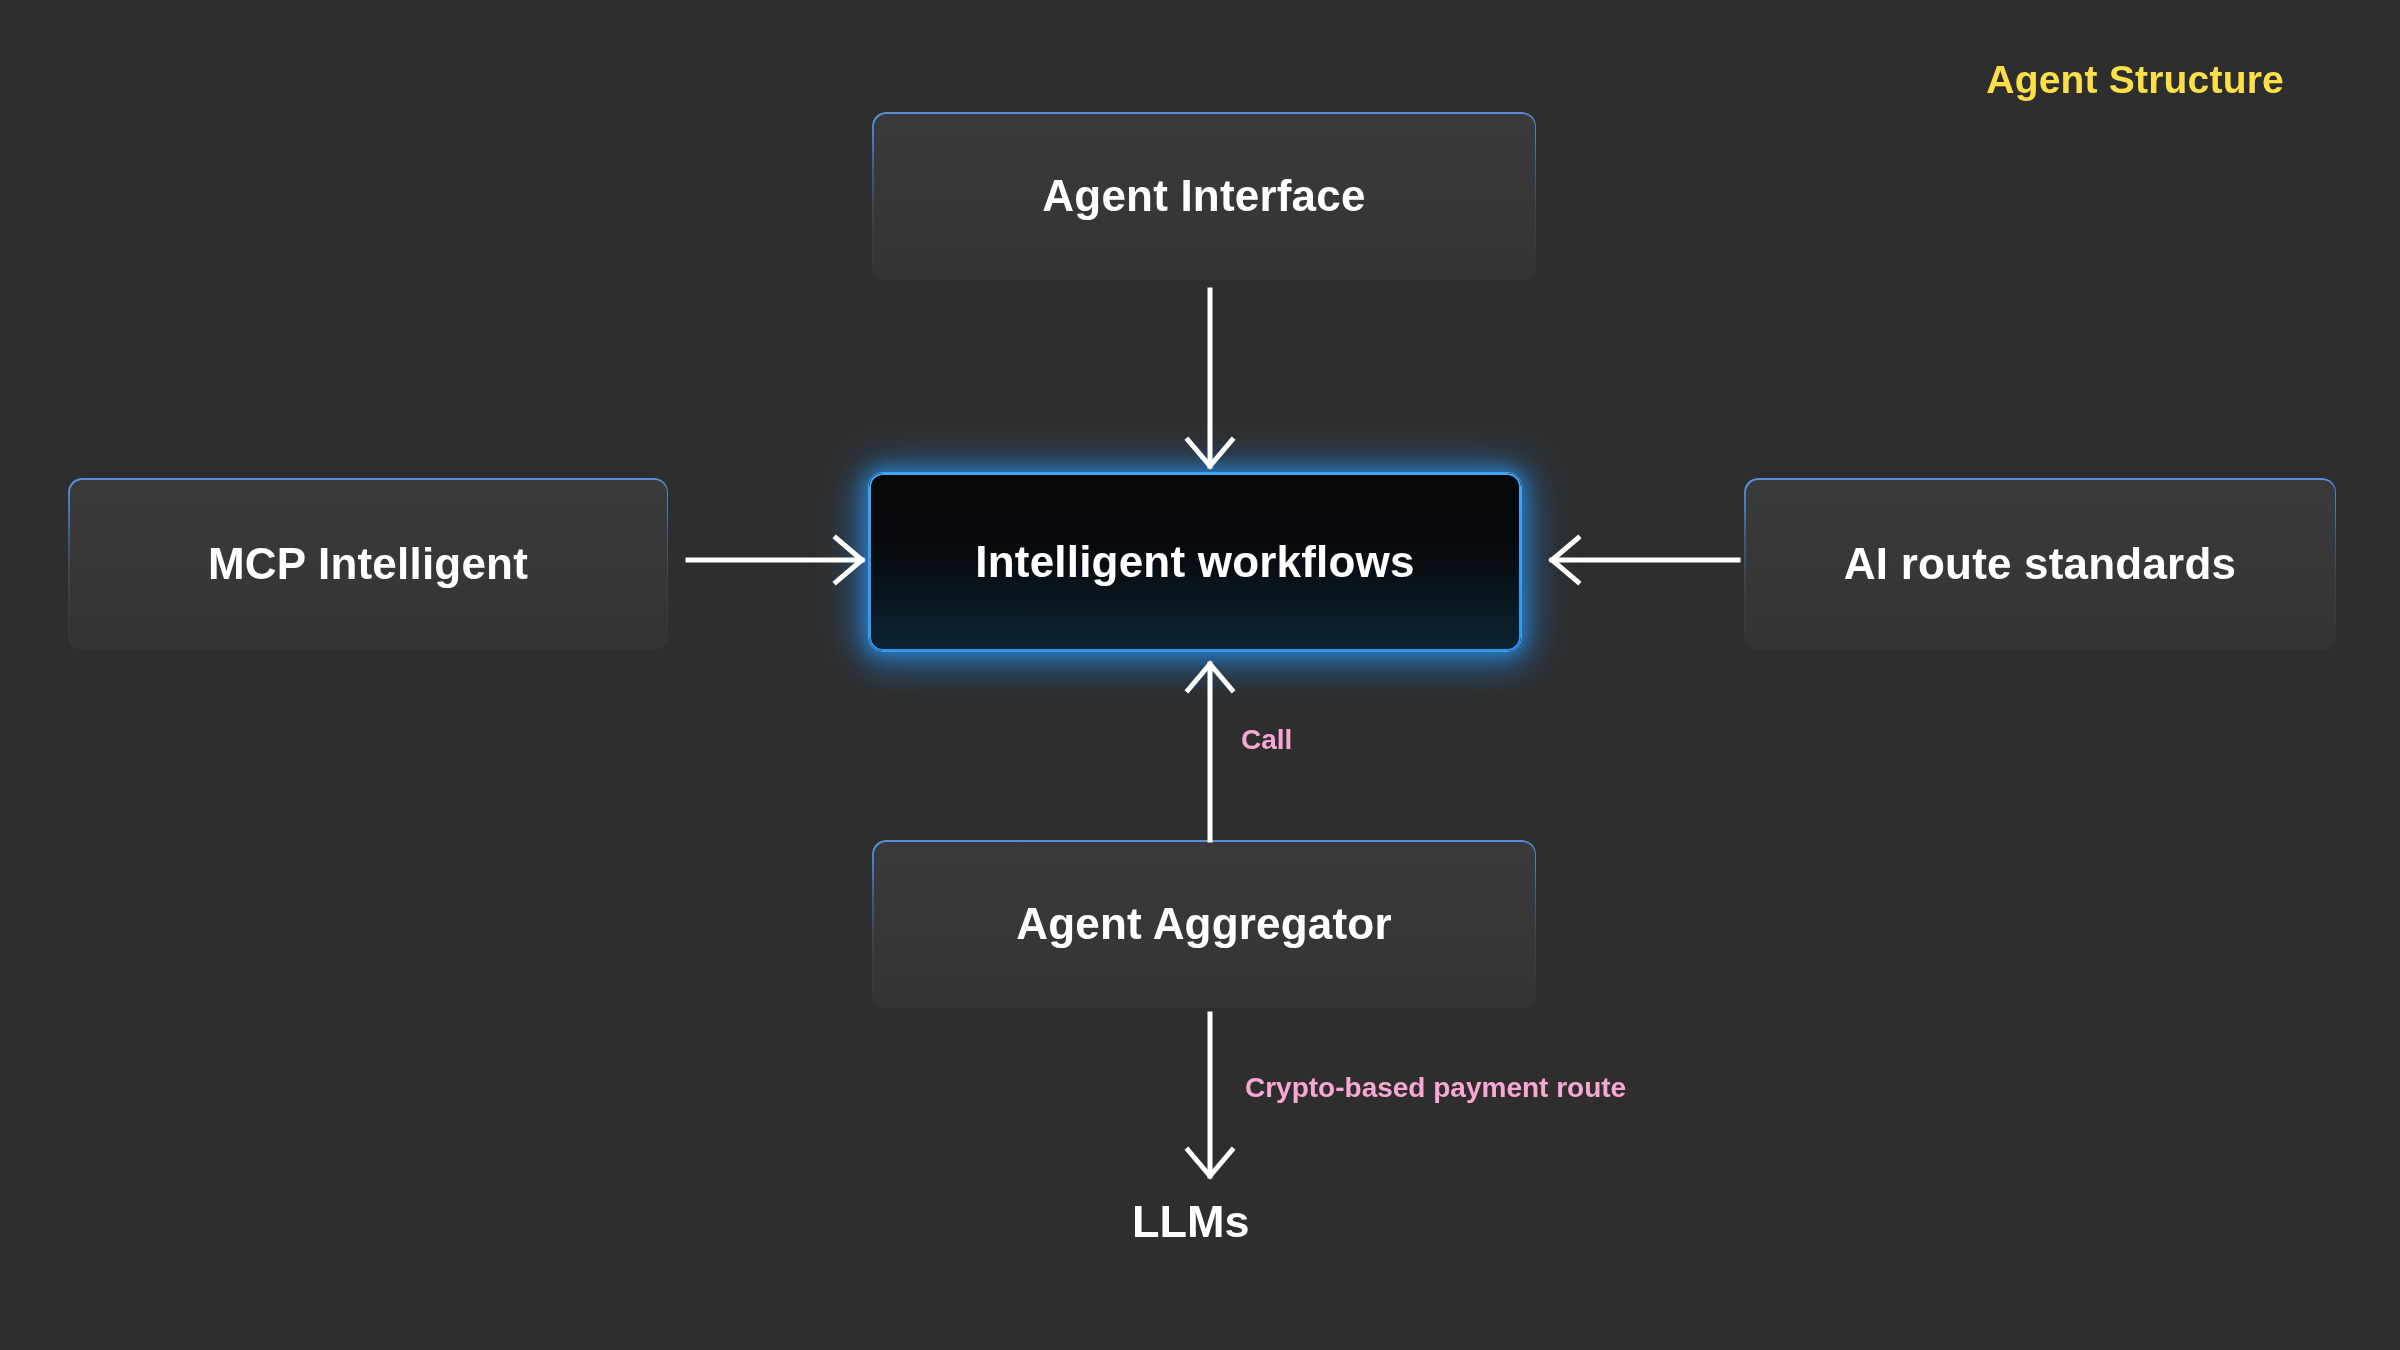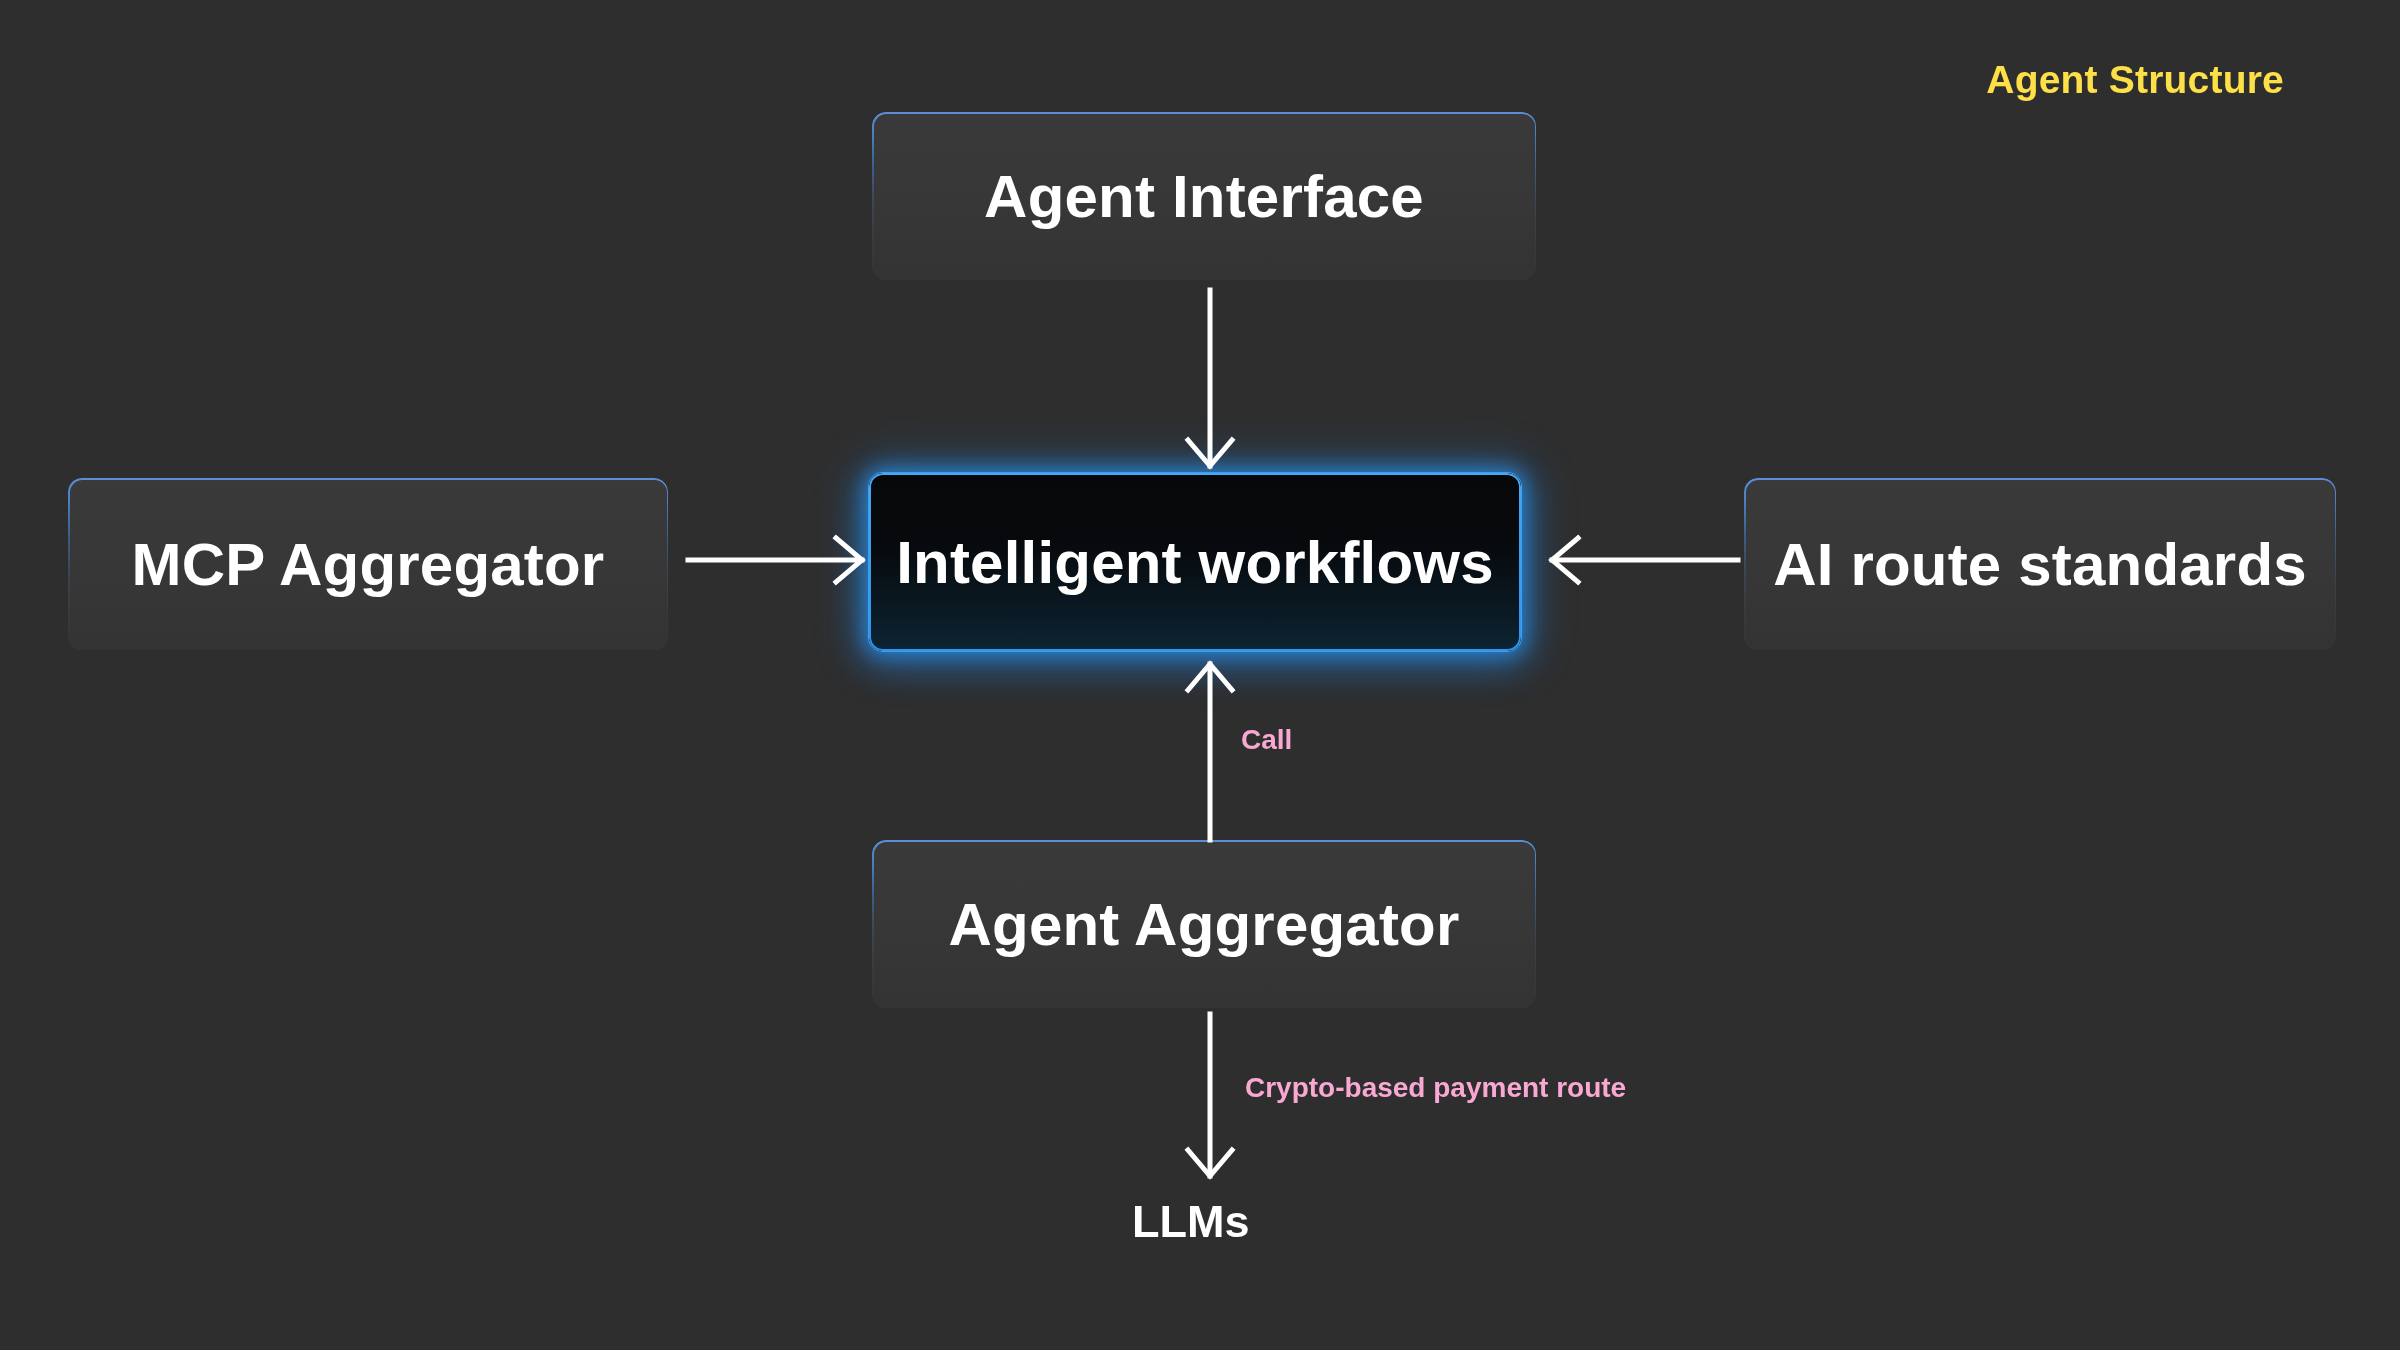--- a/index.html
+++ b/index.html
@@ -38,21 +38,21 @@
   .node {
     position: absolute;
     box-sizing: border-box;
     display: flex;
     align-items: center;
     justify-content: center;
     border-radius: 14px;
     background:
       linear-gradient(180deg, #3a3a3a 0%, #373737 55%, #333333 100%);
     color: #ffffff;
-    font-size: 60px;
+    font-size: 44px;
     font-weight: bold;
     letter-spacing: 0.2px;
     white-space: nowrap;
   }
   
   .node::before {
     content: "";
     position: absolute;
     inset: 0;
     border-radius: 14px;
@@ -135,21 +135,21 @@
 
 <div id="canvas">
 
   <div class="diagram-title">Agent Structure</div>
 
   <div class="node" id="node-agent-interface">
     <span class="node-label">Agent Interface</span>
   </div>
 
   <div class="node" id="node-mcp-aggregators">
-    <span class="node-label">MCP Aggregator</span>
+    <span class="node-label">MCP Intelligent</span>
   </div>
 
   <div class="node highlight" id="node-intelligent">
     <span class="node-label">Intelligent workflows</span>
   </div>
 
   <div class="node" id="node-ai-standards">
     <span class="node-label">AI route standards</span>
   </div>
 

